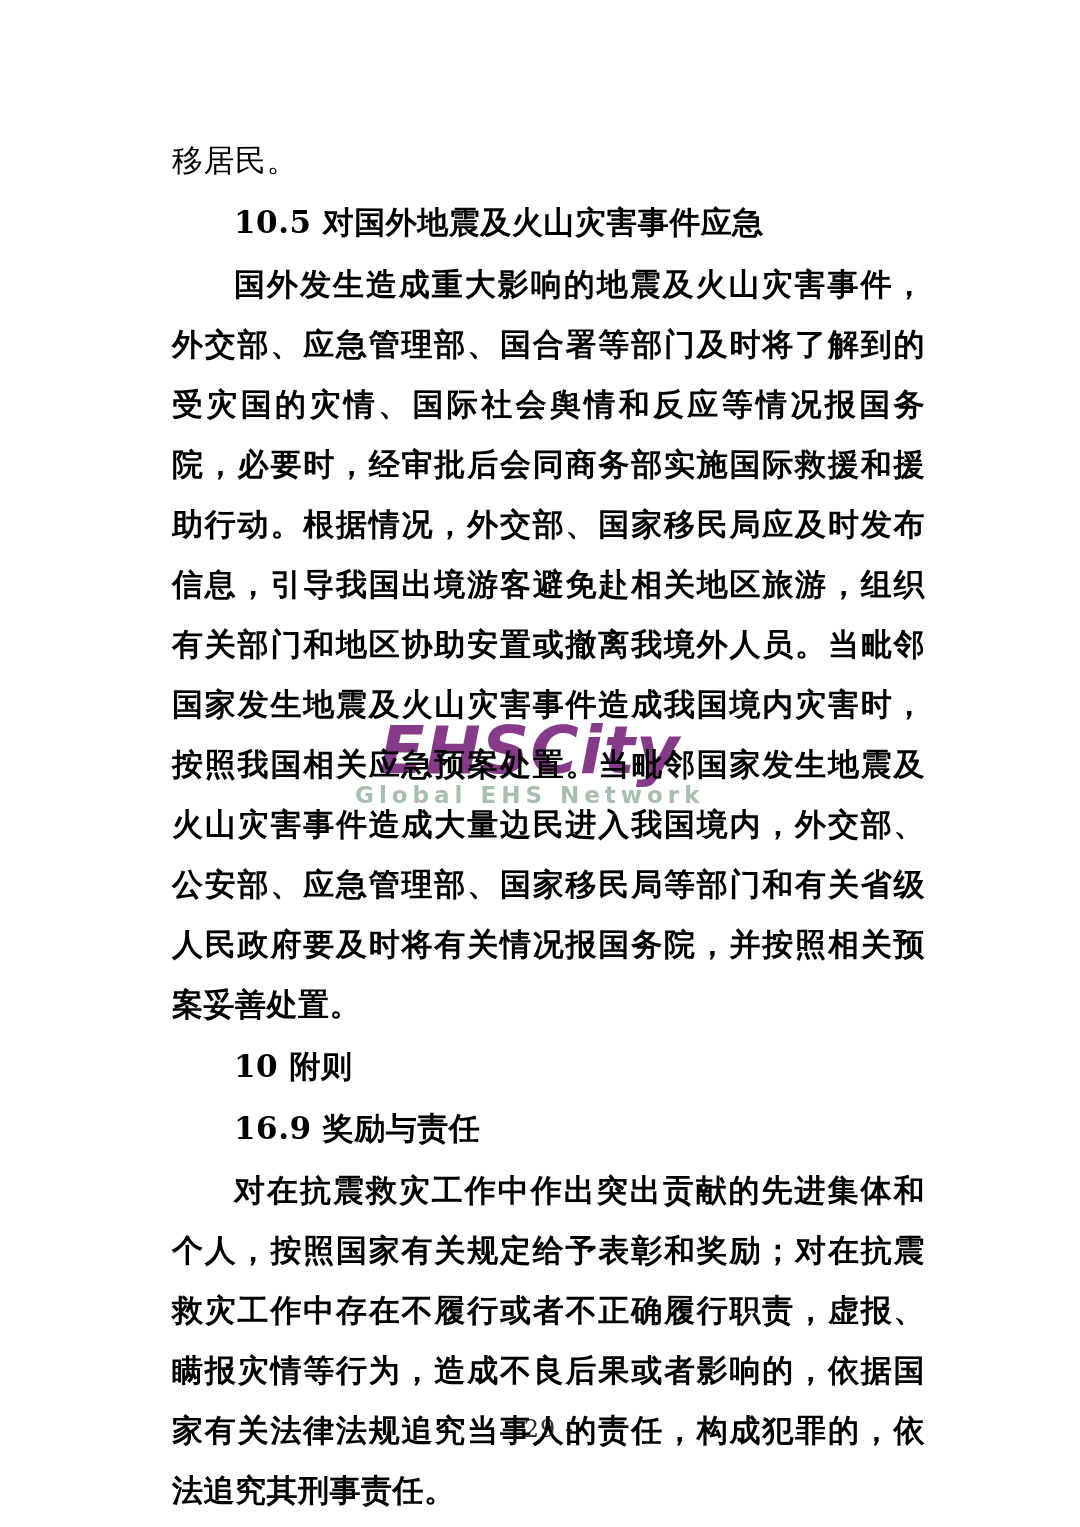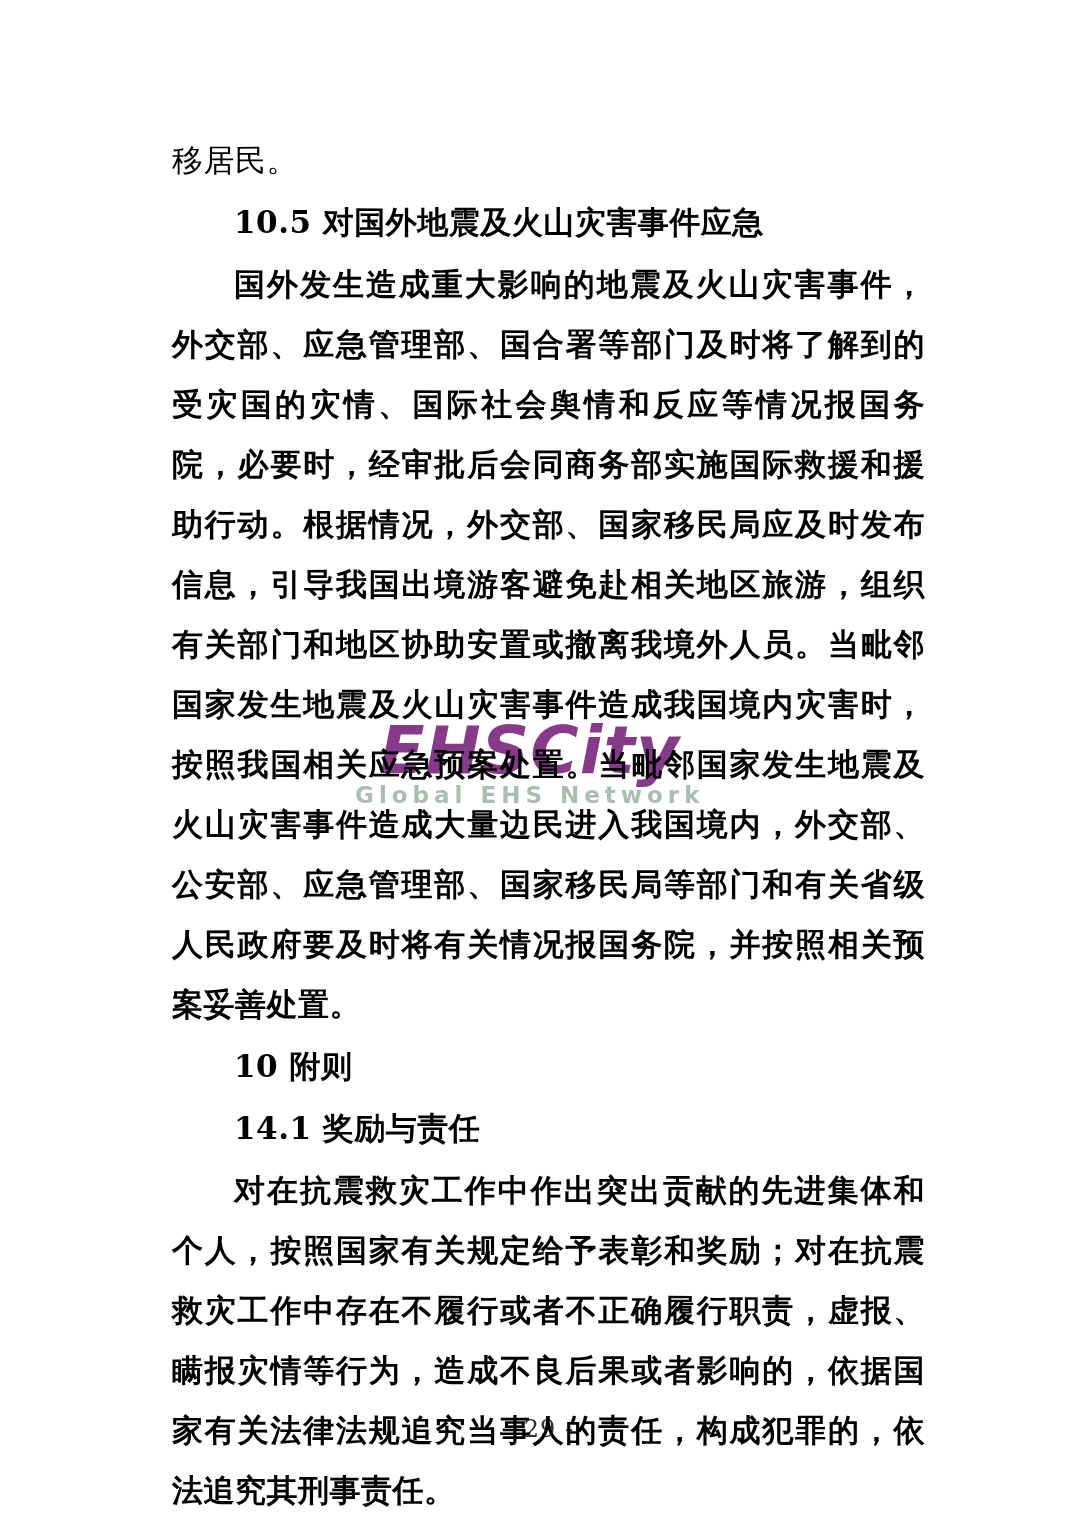--- a/index.html
+++ b/index.html
@@ -94,19 +94,19 @@
   <div class="watermark">
     <div class="wm-main">EHSCity</div>
     <div class="wm-sub">Global EHS Network</div>
   </div>
 
   <div class="doc-body">
     <p class="cont">移居民。</p>
     <p class="heading">10.5  对国外地震及火山灾害事件应急</p>
     <p class="indent">国外发生造成重大影响的地震及火山灾害事件，外交部、应急管理部、国合署等部门及时将了解到的受灾国的灾情、国际社会舆情和反应等情况报国务院，必要时，经审批后会同商务部实施国际救援和援助行动。根据情况，外交部、国家移民局应及时发布信息，引导我国出境游客避免赴相关地区旅游，组织有关部门和地区协助安置或撤离我境外人员。当毗邻国家发生地震及火山灾害事件造成我国境内灾害时，按照我国相关应急预案处置。当毗邻国家发生地震及火山灾害事件造成大量边民进入我国境内，外交部、公安部、应急管理部、国家移民局等部门和有关省级人民政府要及时将有关情况报国务院，并按照相关预案妥善处置。</p>
     <p class="heading">10  附则</p>
-    <p class="heading">14.1  奖励与责任</p>
+    <p class="heading">16.9  奖励与责任</p>
     <p class="indent">对在抗震救灾工作中作出突出贡献的先进集体和个人，按照国家有关规定给予表彰和奖励；对在抗震救灾工作中存在不履行或者不正确履行职责，虚报、瞒报灾情等行为，造成不良后果或者影响的，依据国家有关法律法规追究当事人的责任，构成犯罪的，依法追究其刑事责任。</p>
     <p class="indent">应急管理部会同有关部门制定本预案，报国务院批准后实施。预案实施后，应急管理部会同有关部门组织预案宣传、</p>
   </div>
 
   <div class="page-number">- 29 -</div>
 </div>
 
 </body></html>

